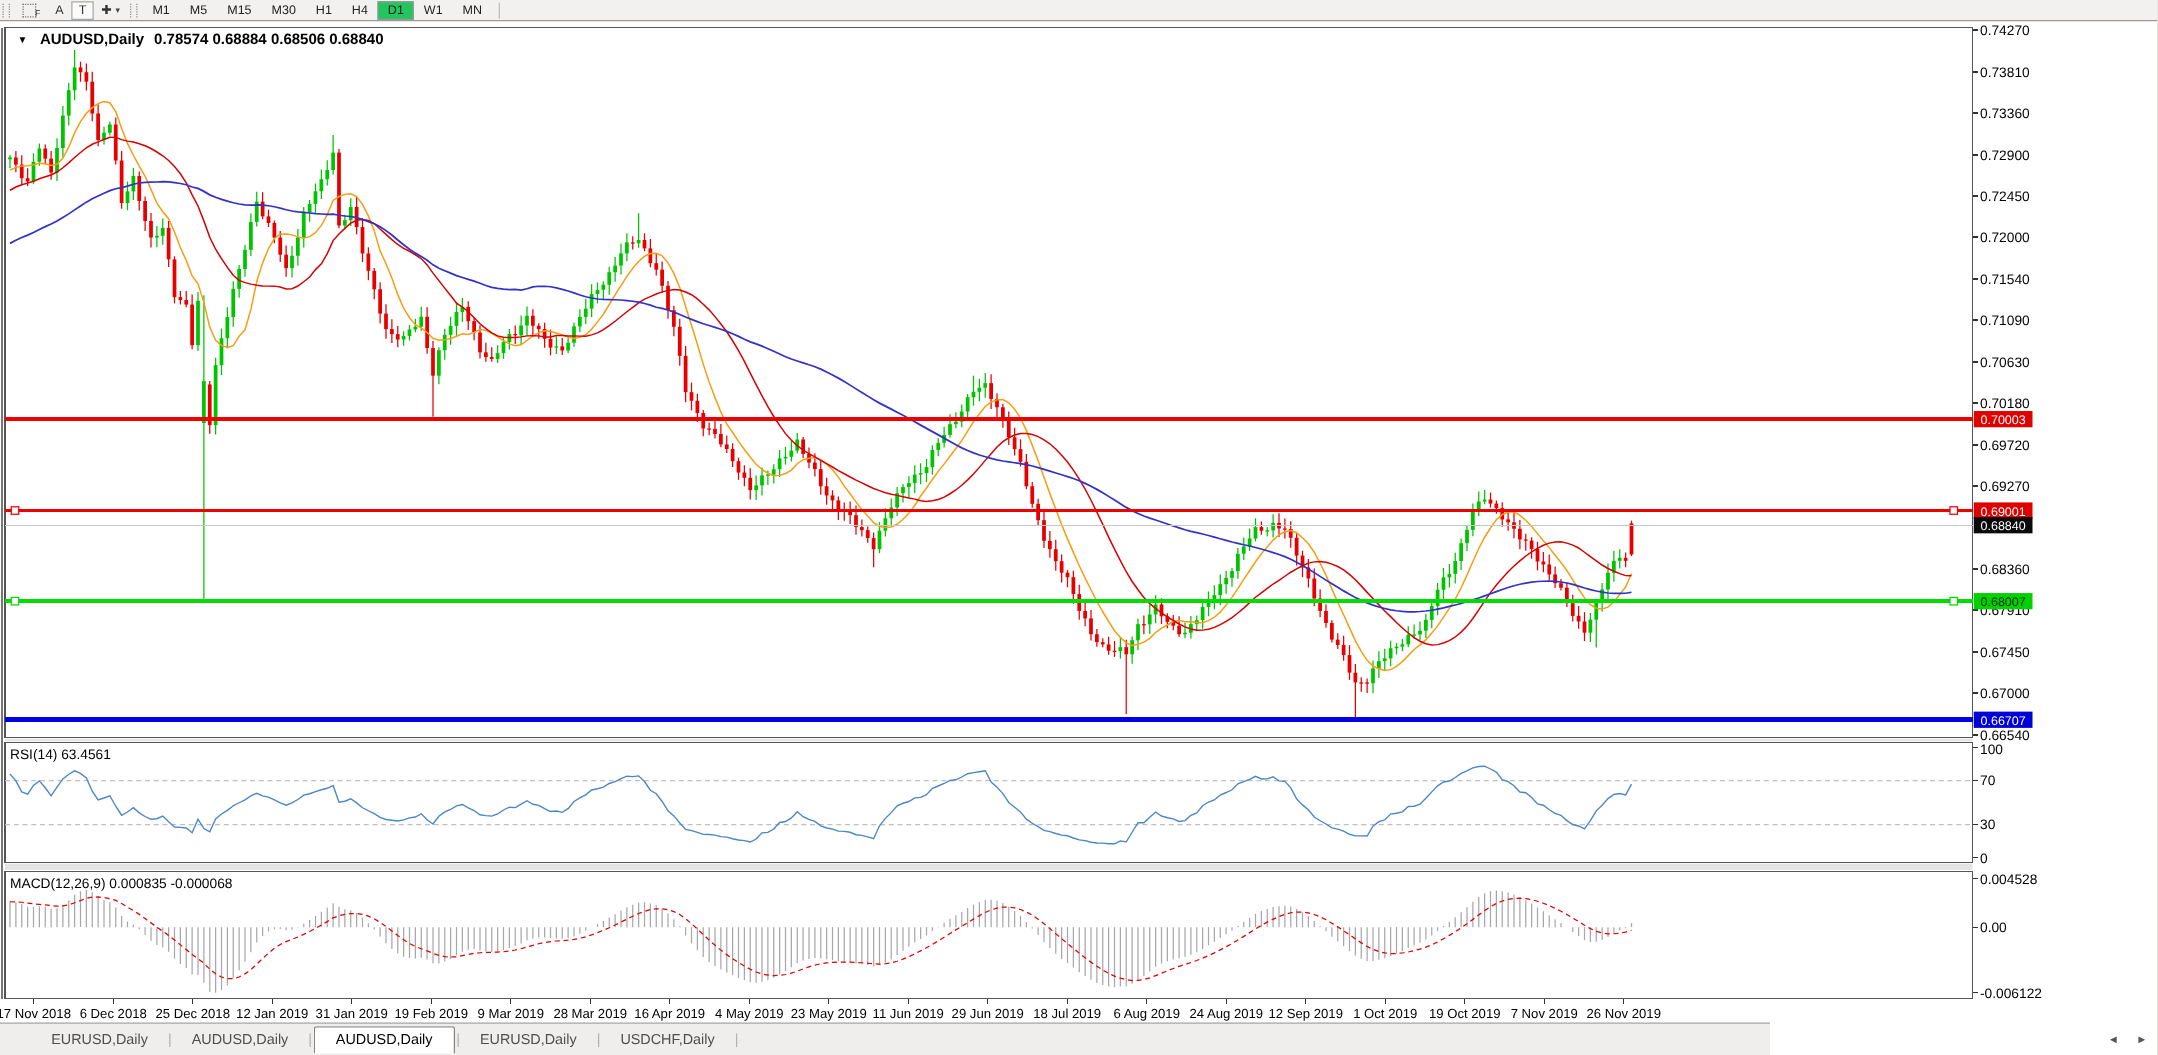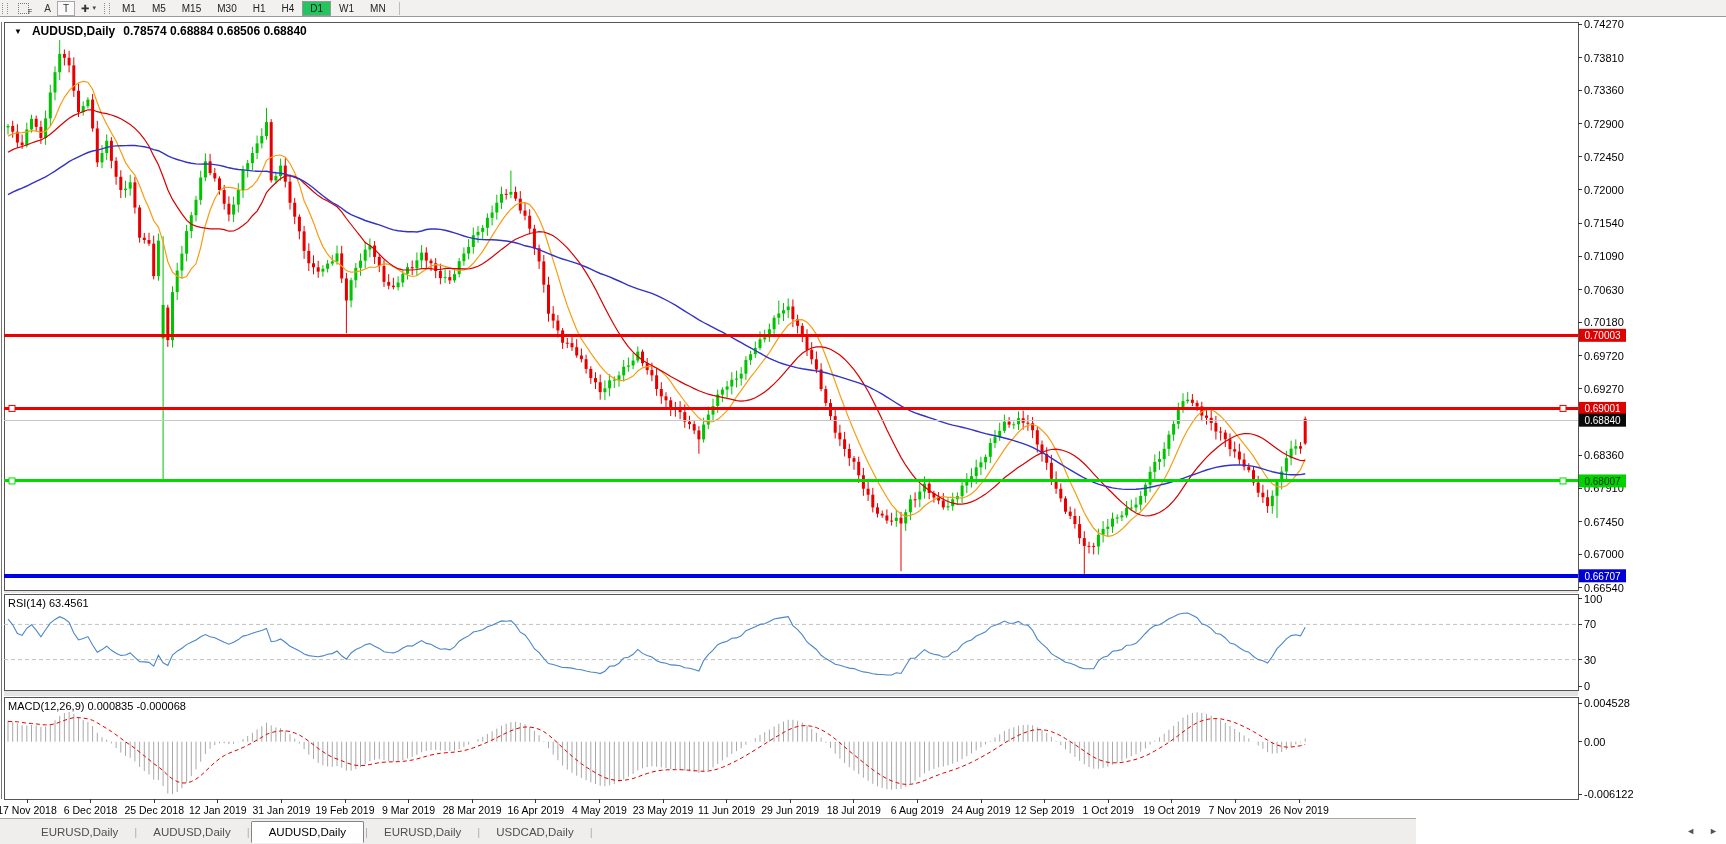--- a/index.html
+++ b/index.html
@@ -1055,21 +1055,21 @@
   <div class="tabbar">
     <span id="tabs" style="display:flex;align-items:center;">
         <span class="tab">EURUSD,Daily</span>
         <span class="tabsep">|</span>
         <span class="tab">AUDUSD,Daily</span>
         <span class="tabsep">|</span>
         <span class="tab active">AUDUSD,Daily</span>
         <span class="tabsep">|</span>
         <span class="tab">EURUSD,Daily</span>
         <span class="tabsep">|</span>
-        <span class="tab">USDCAD,Daily</span>
+        <span class="tab">USDCHF,Daily</span>
         <span class="tabsep">|</span>
       </span>
   </div>
   <div class="pager">
     <span>◄</span>
     <span>►</span>
   </div>
 </div>
 
 </body></html>

